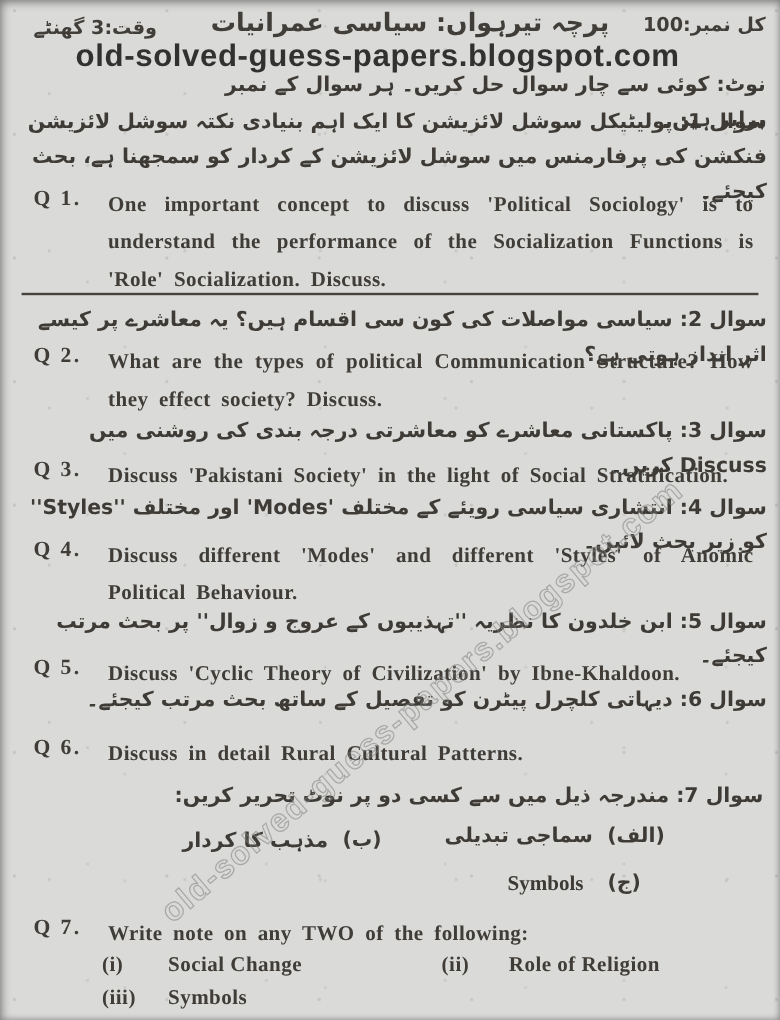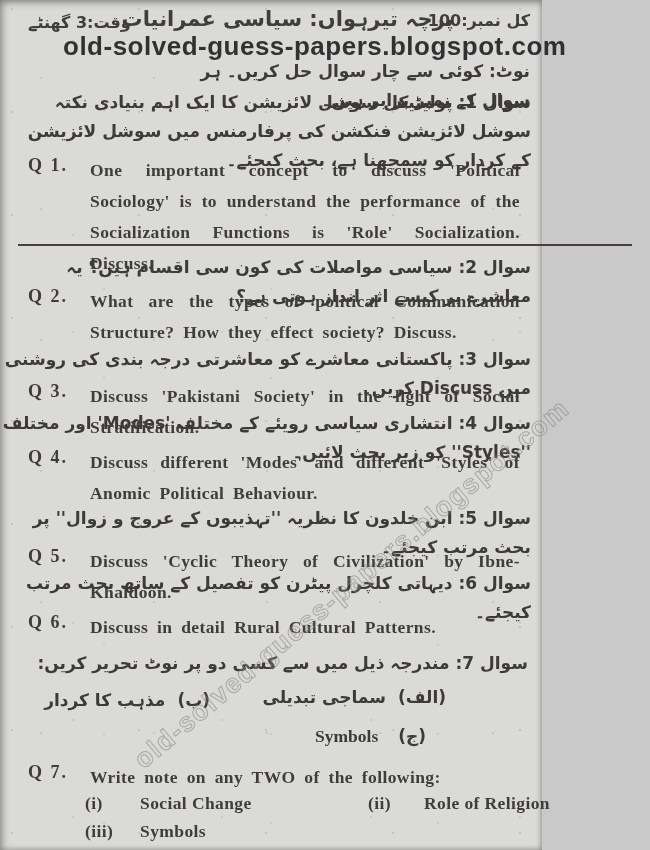--- a/index.html
+++ b/index.html
@@ -4,21 +4,21 @@
 <style>
   html,body{margin:0;padding:0;}
   body{
     width:650px;height:850px;
     font-family:"Liberation Serif", serif;
     background:#c9c9c9;
     overflow:hidden;
   }
   .paper{
     position:relative;
-    width:542px;height:850px;
+    width:650px;height:850px;
     background:#dadad8;
     color:#3b3833;
     box-shadow:
       inset 0 4px 6px rgba(0,0,0,.22),
       inset 4px 0 6px rgba(0,0,0,.18),
       inset -2px 0 4px rgba(0,0,0,.10),
       inset 0 -2px 4px rgba(0,0,0,.08);
   }
   
   .paper::after{

